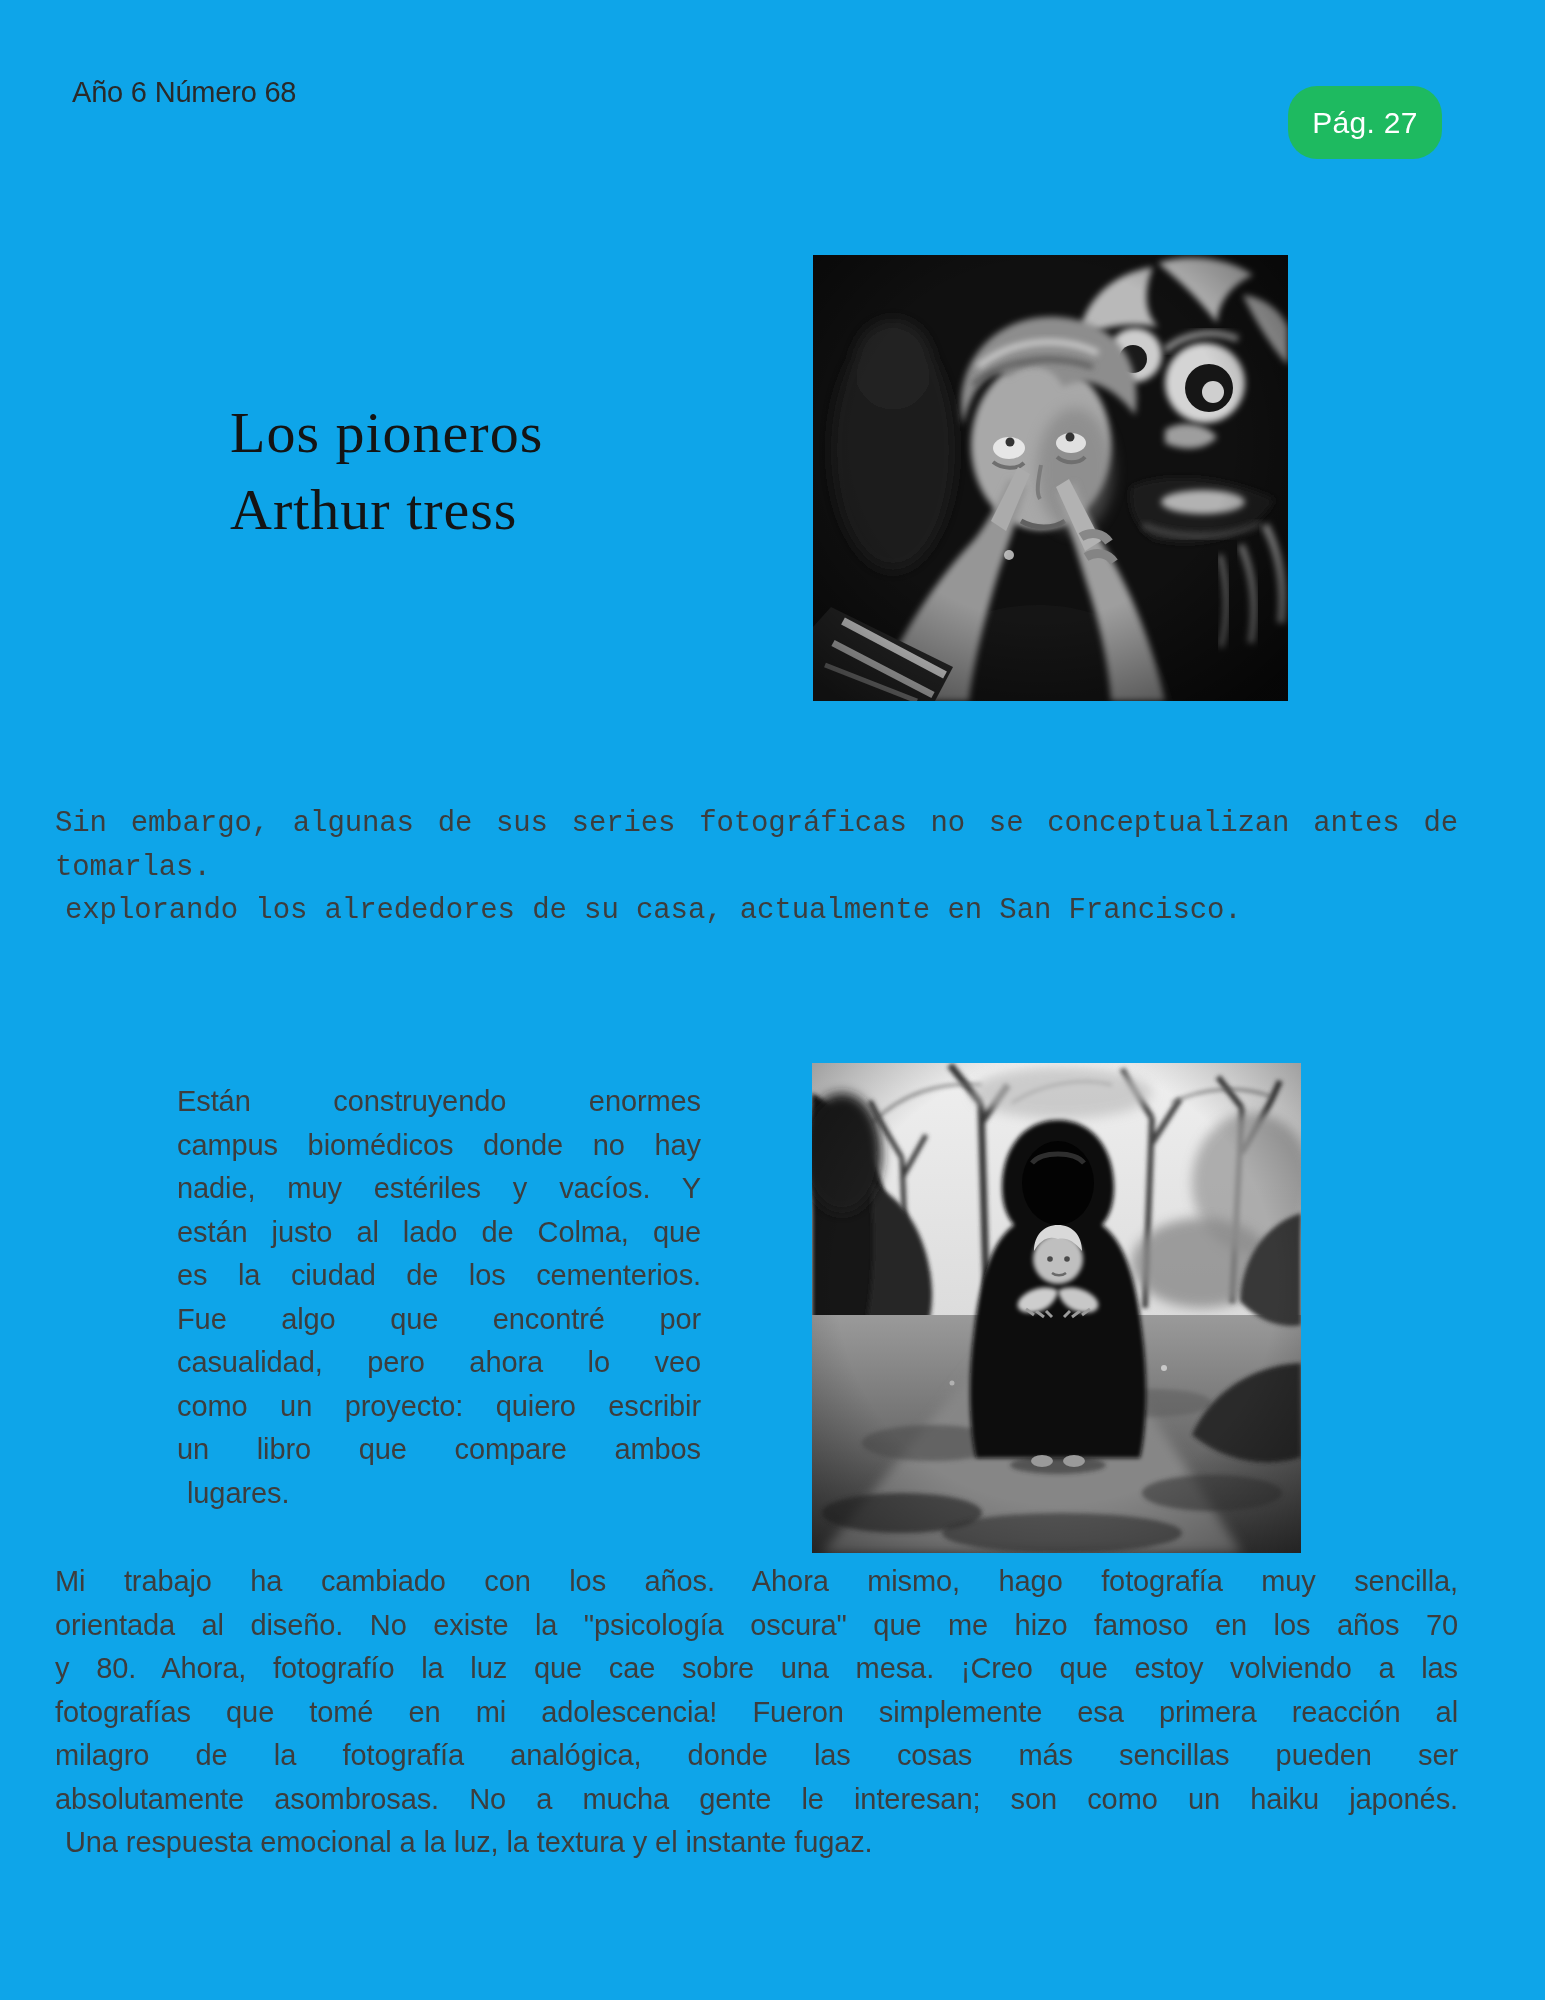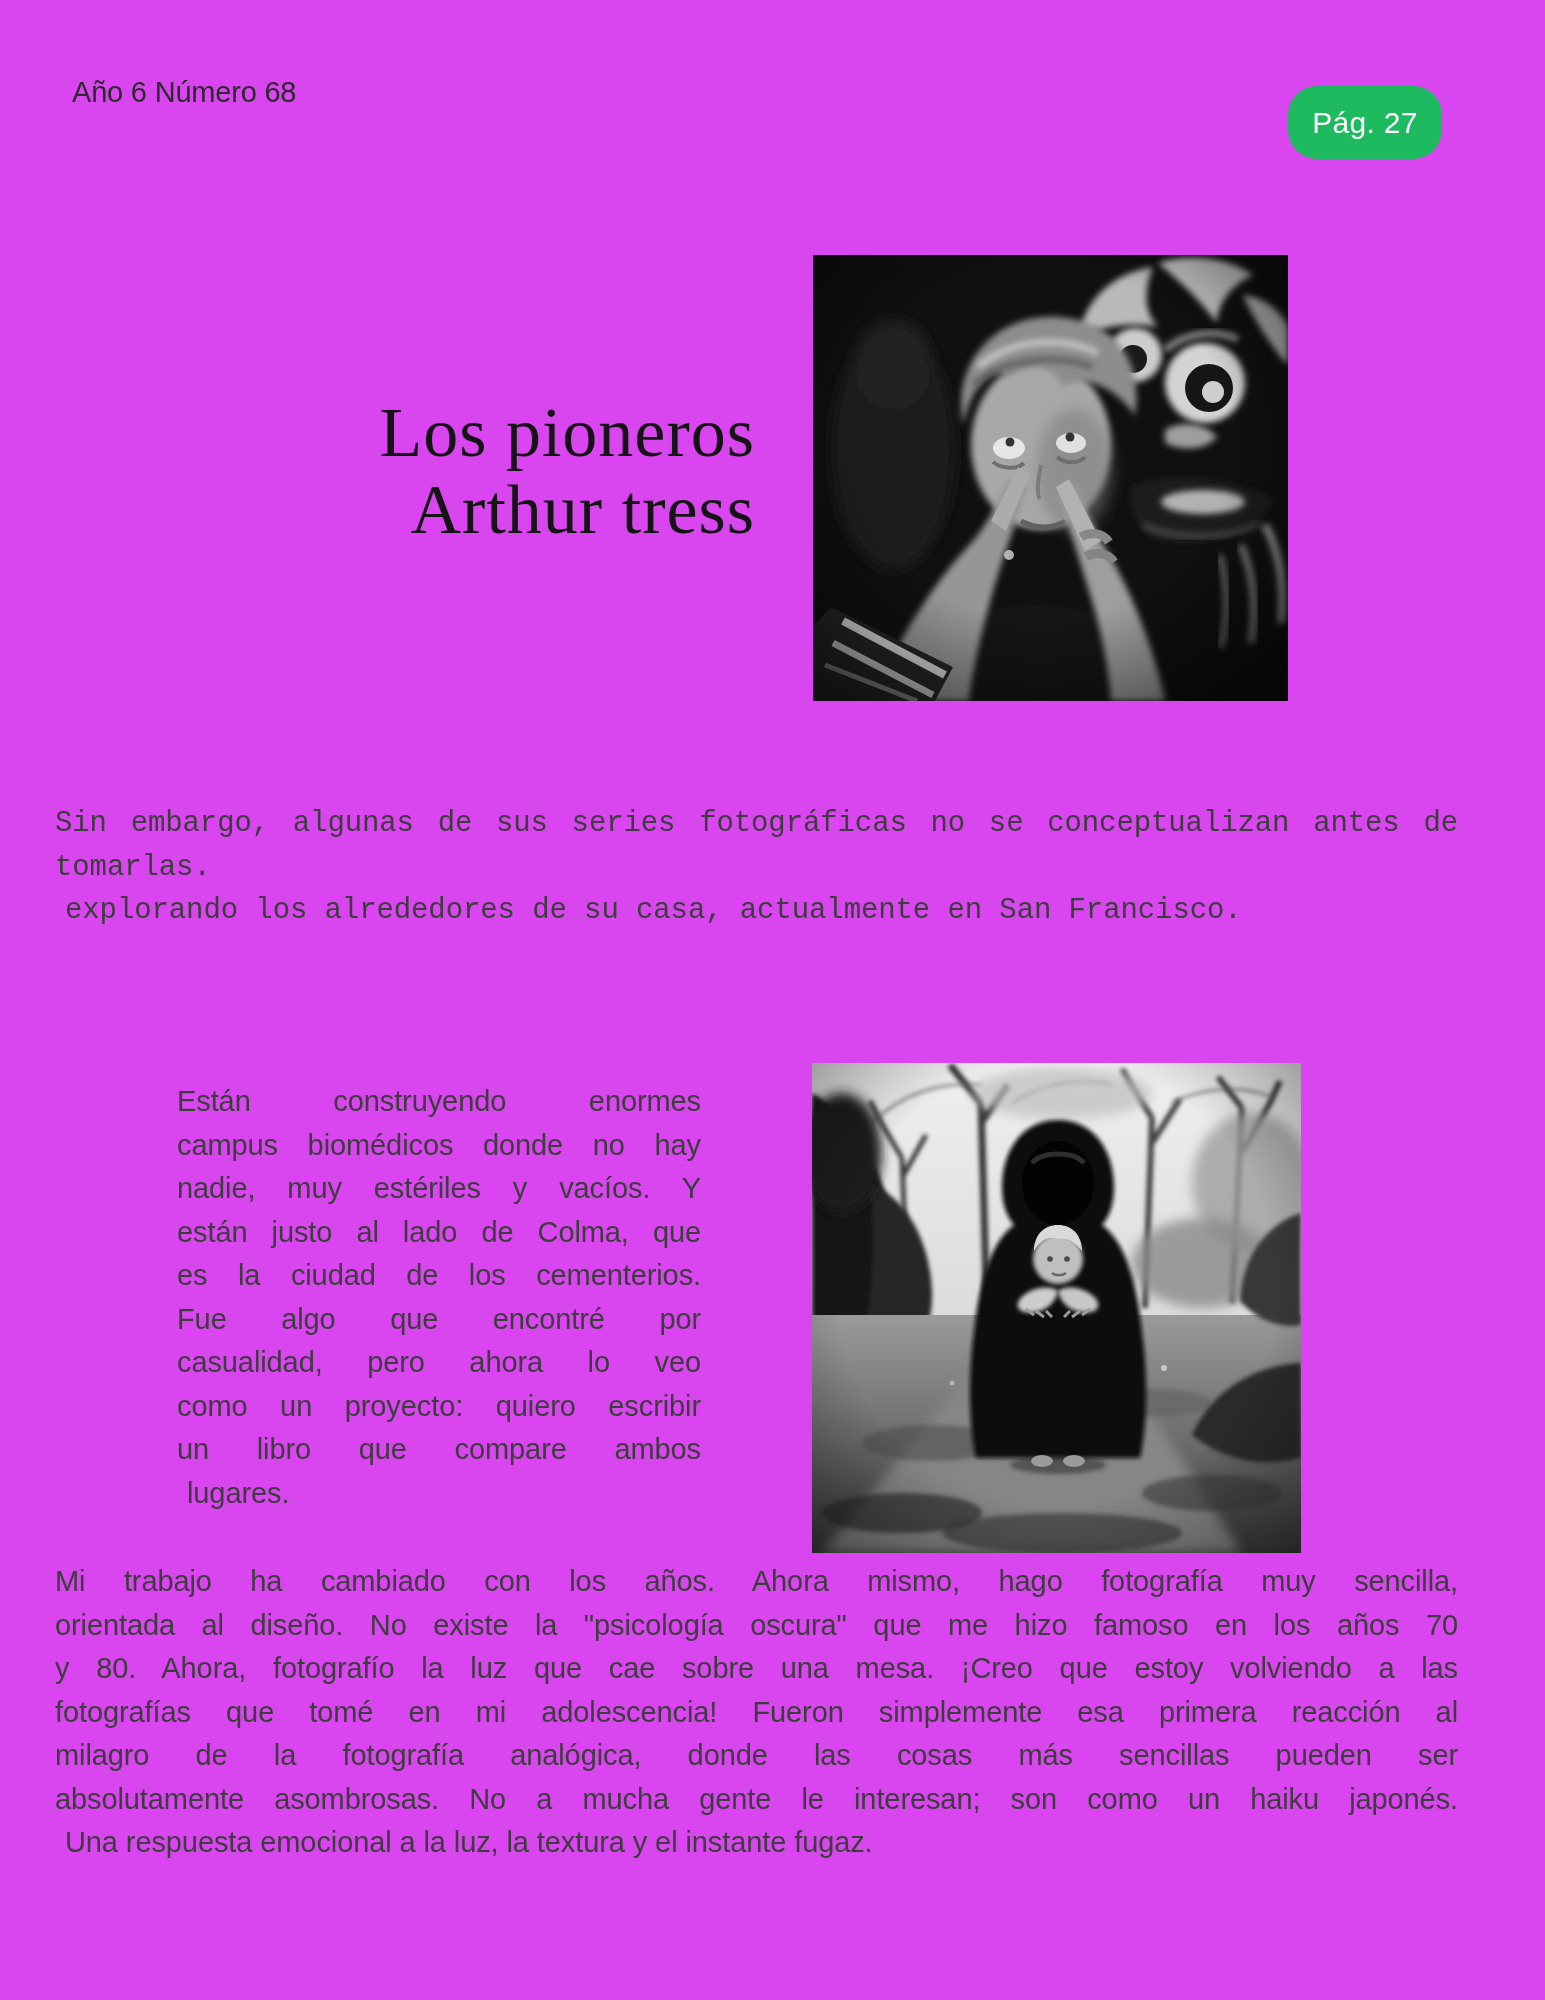--- a/index.html
+++ b/index.html
@@ -1,20 +1,20 @@
 <!DOCTYPE html>
 <html><head>
 <meta charset="utf-8">
 <style>
   html, body { margin: 0; padding: 0; background: #ffffff; }
   .page {
     position: relative;
     width: 1545px;
     height: 2000px;
-    background: #d946ef;
+    background: #0ea5e9;
     overflow: hidden;
     font-family: "Liberation Sans", sans-serif;
     color: #3d3d3d;
   }
 
   
   .header-meta {
     position: absolute;
     left: 72px;
     top: 66px;
@@ -40,24 +40,24 @@
     letter-spacing: 0.3px;
   }
 
   
   .title {
     position: absolute;
     left: 230px;
     top: 394px;
     width: 525px;
     margin: 0;
-    text-align: right;
+    text-align: left;
     font-family: "Liberation Serif", serif;
     font-weight: 400;
-    font-size: 70px;
+    font-size: 58px;
     line-height: 77px;
     color: #141414;
     letter-spacing: 1px;
   }
   .title .t-line { display: block; }
 
   
   .photo { position: absolute; margin: 0; padding: 0; line-height: 0; }
   .photo1 { left: 813px; top: 255px; width: 475px; height: 446px; }
   .photo2 { left: 812px; top: 1063px; width: 489px; height: 490px; }

